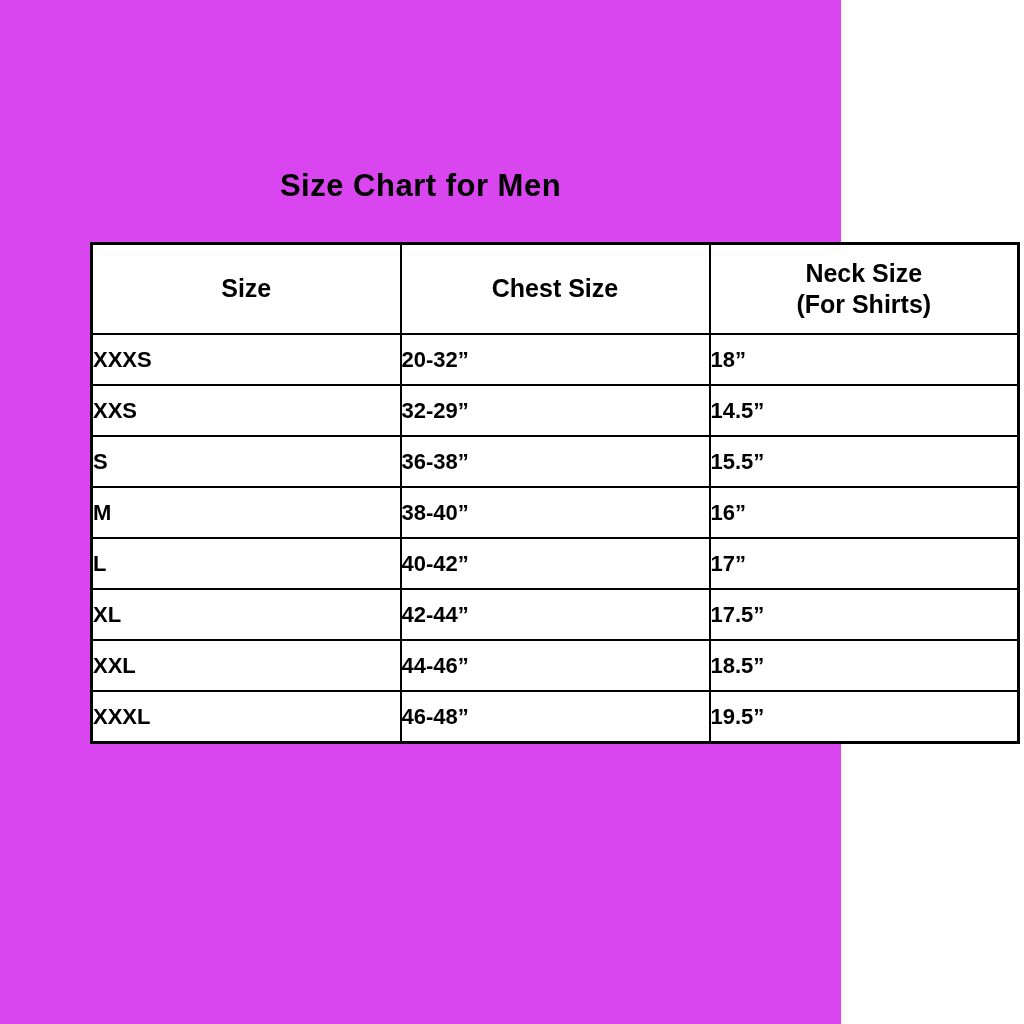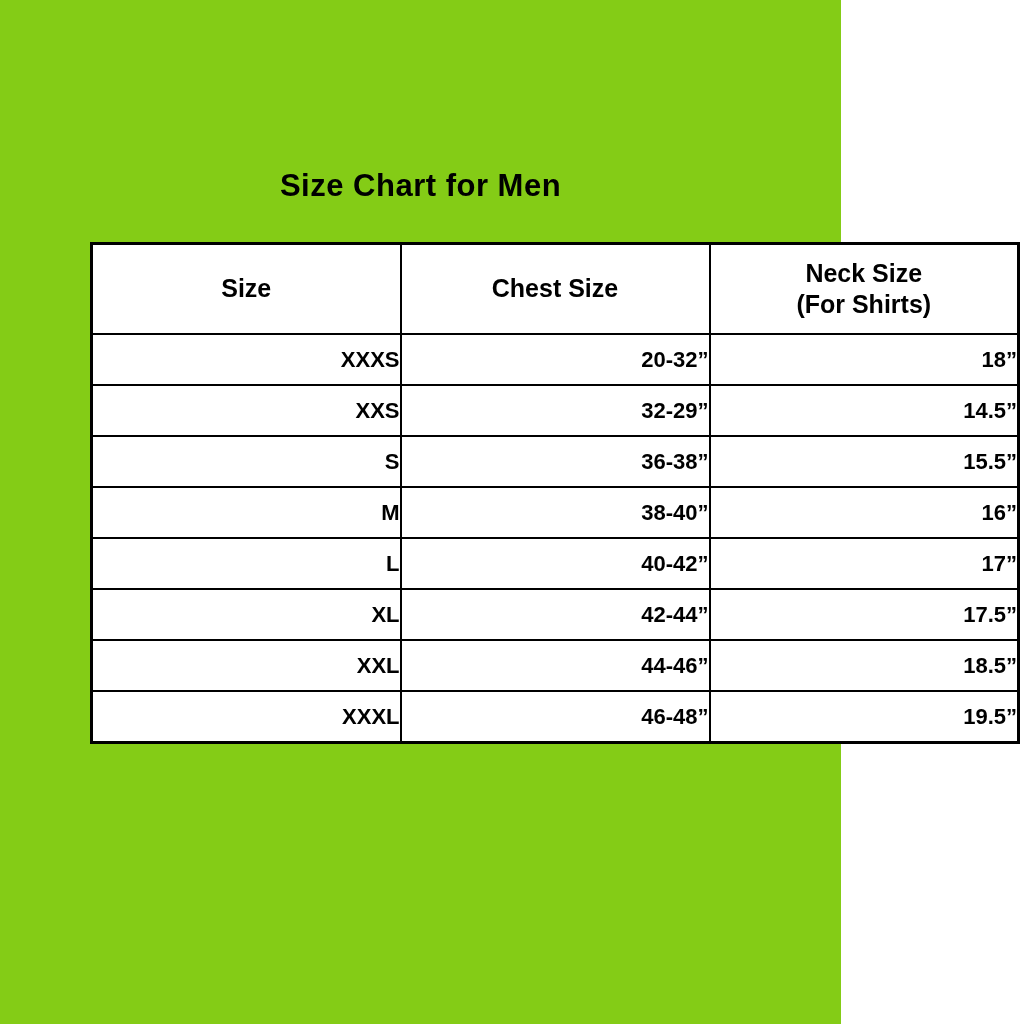--- a/index.html
+++ b/index.html
@@ -8,21 +8,21 @@
     width: 1024px;
     height: 1024px;
     background: #ffffff;
     font-family: "Liberation Sans", sans-serif;
     color: #000000;
   }
   .page {
     position: relative;
     width: 841px;
     height: 1024px;
-    background: #84cc16;
+    background: #d946ef;
   }
   .chart-title {
     position: absolute;
     top: 168px;
     left: 0;
     width: 100%;
     text-align: center;
     font-size: 31px;
     font-weight: bold;
     letter-spacing: 0.5px;
@@ -49,21 +49,21 @@
     font-weight: bold;
     text-align: center;
     vertical-align: middle;
     line-height: 1.25;
     padding: 0;
   }
   table.size-table td {
     height: 49px;
     font-size: 22px;
     font-weight: bold;
-    text-align: right;
+    text-align: left;
     vertical-align: middle;
     padding: 0;
   }
   .hdr-sub {
     display: block;
   }
   .hdr-sub:empty {
     display: none;
   }
 </style>

